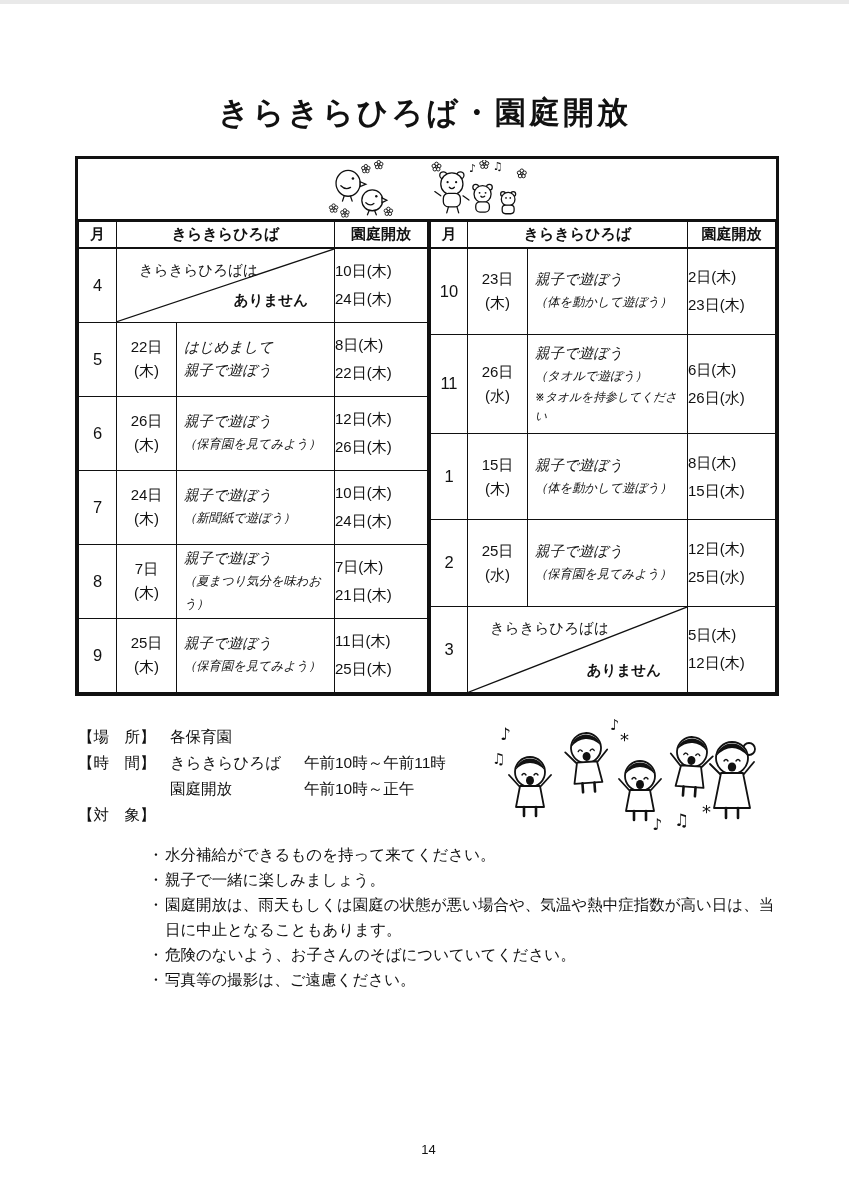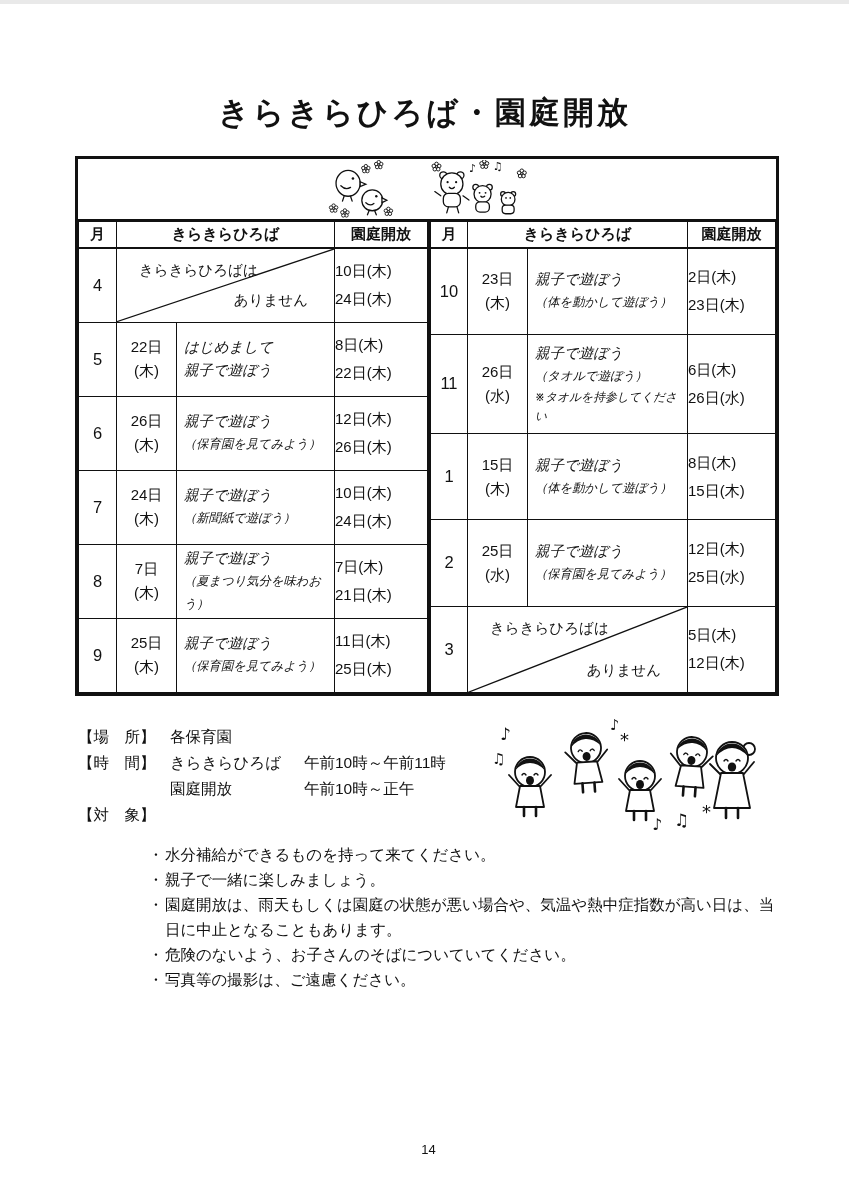--- a/index.html
+++ b/index.html
@@ -24,21 +24,21 @@
   td.month{text-align:center;font-size:16.5px;}
   td.date{text-align:center;font-size:15px;line-height:24px;}
   td.content{font-size:14.5px;line-height:23px;padding-left:7px;font-style:italic;}
   td.content .paren{font-size:12.3px;}
   td.content .note{font-size:11.8px;line-height:19px;}
   td.entei{text-align:left;padding-right:13px;font-size:15px;line-height:28px;}
   td.closed{position:relative;font-size:14.5px;}
   td.closed .diag{position:absolute;left:0;top:0;width:100%;height:100%;display:block;}
   td.closed .diag line{stroke:#111;stroke-width:1.3;vector-effect:non-scaling-stroke;}
   td.closed .cl1{position:absolute;left:22px;top:12px;}
-  td.closed .cl2{position:absolute;right:26px;bottom:12px;}
+  td.closed .cl2{position:absolute;right:26px;bottom:12px;font-weight:bold;}
   
   .info{position:absolute;left:78px;top:720px;font-size:15.5px;line-height:26px;}
   .info-row{display:flex;}
   .info-label{width:92px;flex:0 0 92px;}
   .time-name{width:134px;flex:0 0 134px;}
   
   .requests{position:absolute;left:78px;top:836px;font-size:15.5px;}
   .request-label{line-height:24px;}
   .request-list{margin:2px 0 0 70px;padding:0;list-style:none;width:632px;}
   .request-list li{display:flex;line-height:25px;}

